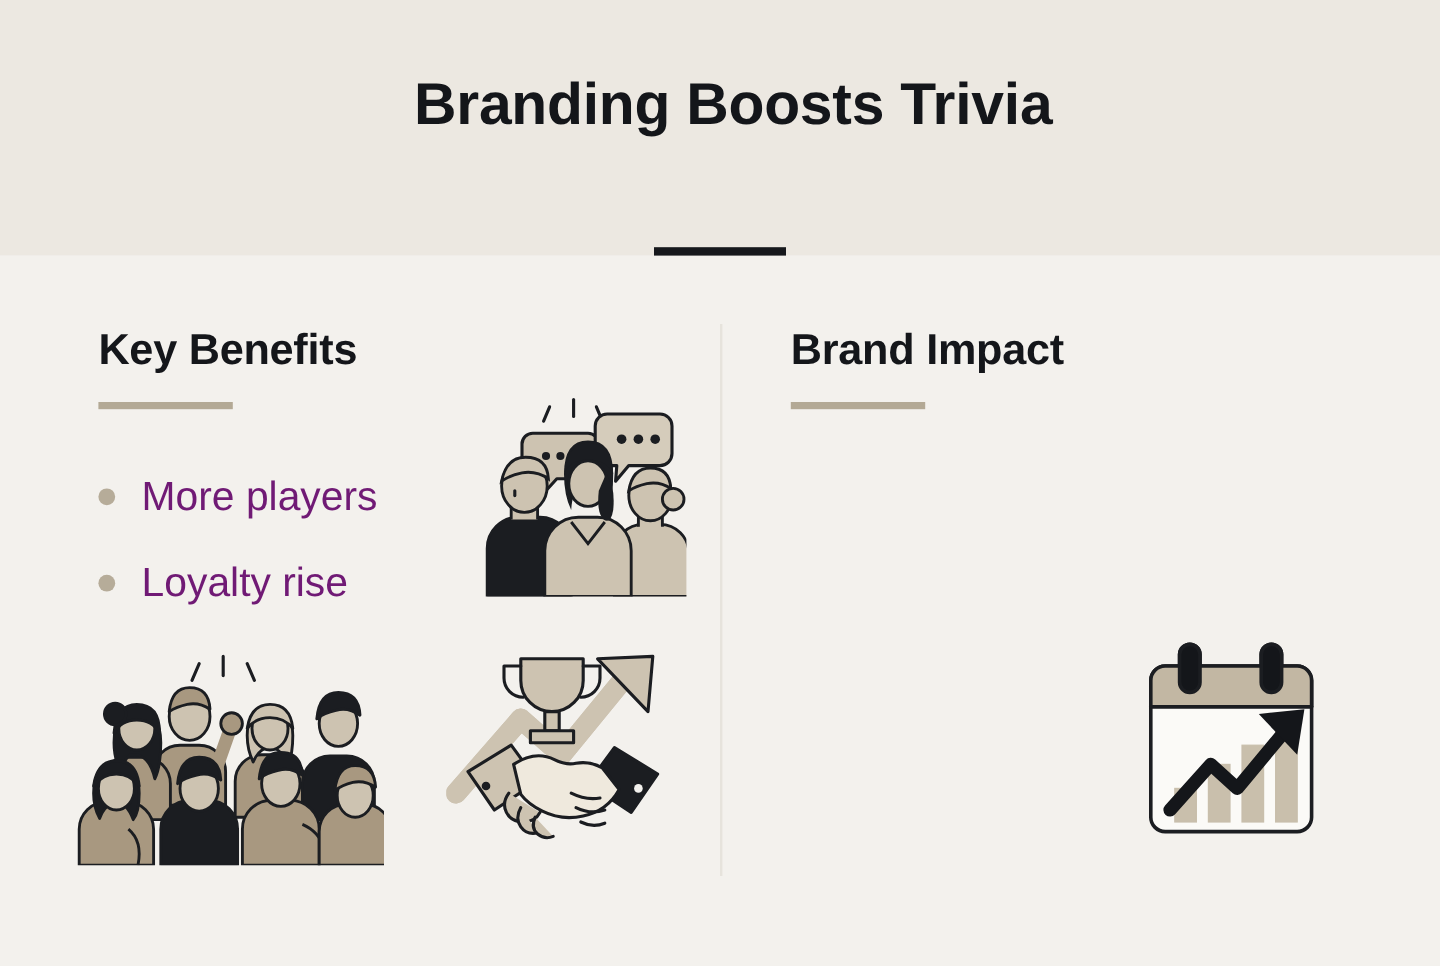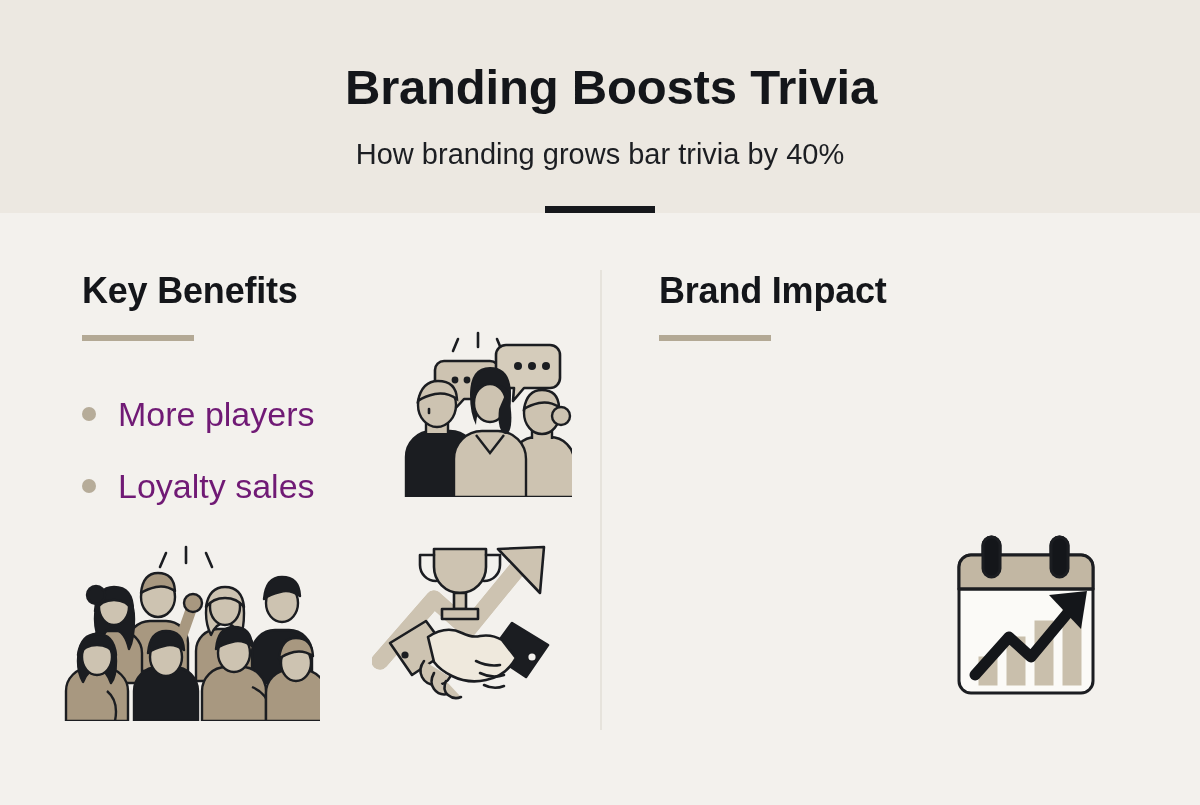--- a/index.html
+++ b/index.html
@@ -144,41 +144,40 @@
   .illo-sign           { left: 358px; top: 95px; }
   .illo-calendar       { left: 345px; top: 320px; }
 
   svg { display: block; }
 </style>
 </head>
 <body>
 
 <div class="header">
   <div class="header-title">Branding Boosts Trivia</div>
-  <div class="header-subtitle">How branding grows bar trivia by 40%</div>
   <div class="header-accent"></div>
 </div>
 
 <div class="board">
 
   <div class="divider"></div>
 
   <div class="column col-left">
 
     <div class="col-heading">Key Benefits</div>
     <div class="col-underline"></div>
 
     <div class="bullets">
       <div class="bullet-row">
         <span class="bullet-dot"></span>
         <span class="bullet-text">More players</span>
       </div>
       <div class="bullet-row">
         <span class="bullet-dot"></span>
-        <span class="bullet-text">Loyalty sales</span>
+        <span class="bullet-text">Loyalty rise</span>
       </div>
     </div>
 
     <div class="illo illo-people-talking">
       <svg width="180" height="180" viewBox="0 0 180 180">
         <g fill="none" stroke="#1b1d21" stroke-width="2.6" stroke-linejoin="round" stroke-linecap="round">
 
           <line x1="66" y1="22" x2="61" y2="34"></line>
           <line x1="86" y1="16" x2="86" y2="30"></line>
           <line x1="105" y1="22" x2="110" y2="34"></line>

